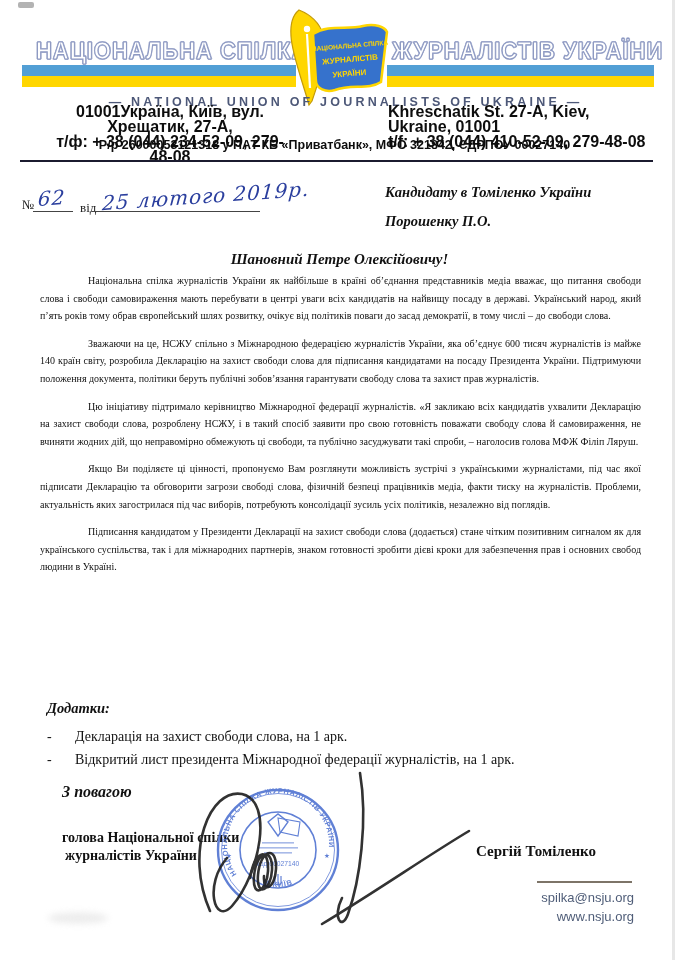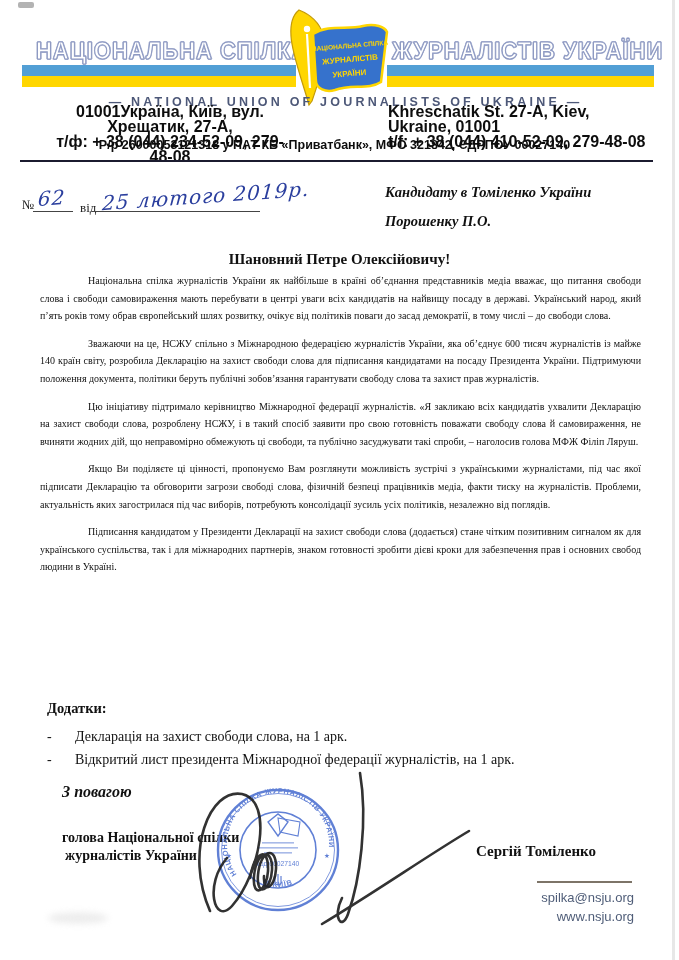--- a/index.html
+++ b/index.html
@@ -47,29 +47,29 @@
     color:#2b3f9e; font-size:20px; letter-spacing:1px; white-space:nowrap;
     transform:rotate(-4deg) skewX(-8deg);
   }
   .u-line{position:absolute; height:1px; background:#444;}
   .recipient{
     position:absolute; left:385px; top:178px;
     font-weight:bold; font-style:italic; font-size:14.5px; line-height:29px; white-space:nowrap;
   }
   .salutation{
     position:absolute; left:0; right:0; top:251px; text-align:center;
-    font-weight:bold; font-size:15px;
+    font-weight:bold; font-style:italic; font-size:15px;
   }
   
   .letter-body{position:absolute; left:40px; width:601px; top:272px;}
   .letter-body p{
     margin:0 0 10px 0; font-size:10px; line-height:17.6px;
     text-align:justify; text-indent:48px;
   }
-  .attachments-title{position:absolute; left:47px; top:700px; font-weight:bold; font-size:14.5px;}
+  .attachments-title{position:absolute; left:47px; top:700px; font-weight:bold; font-style:italic; font-size:14.5px;}
   .attachments{position:absolute; left:47px; top:727px; font-size:14px; line-height:19px;}
   .attachments .item{display:flex; margin-bottom:4px;}
   .attachments .dash{width:28px;}
   
   .closing{position:absolute; left:62px; top:783px; font-weight:bold; font-style:italic; font-size:16px;}
   .signer-1{position:absolute; left:62px; top:818px; font-weight:bold; font-size:14px;margin-top:12px;}
   .signer-2{position:absolute; left:65px; top:848px; font-weight:bold; font-size:14px;}
   .signer-name{position:absolute; left:476px; top:843px; font-weight:bold; font-size:15px; white-space:nowrap;}
   .stamp{position:absolute; left:214px; top:786px; opacity:0.88;}
   .autograph{position:absolute; left:182px; top:763px;}

